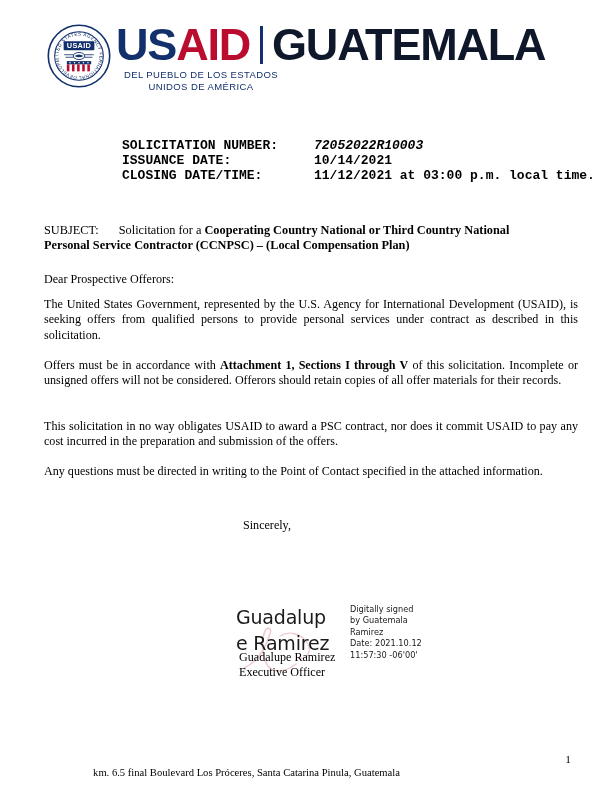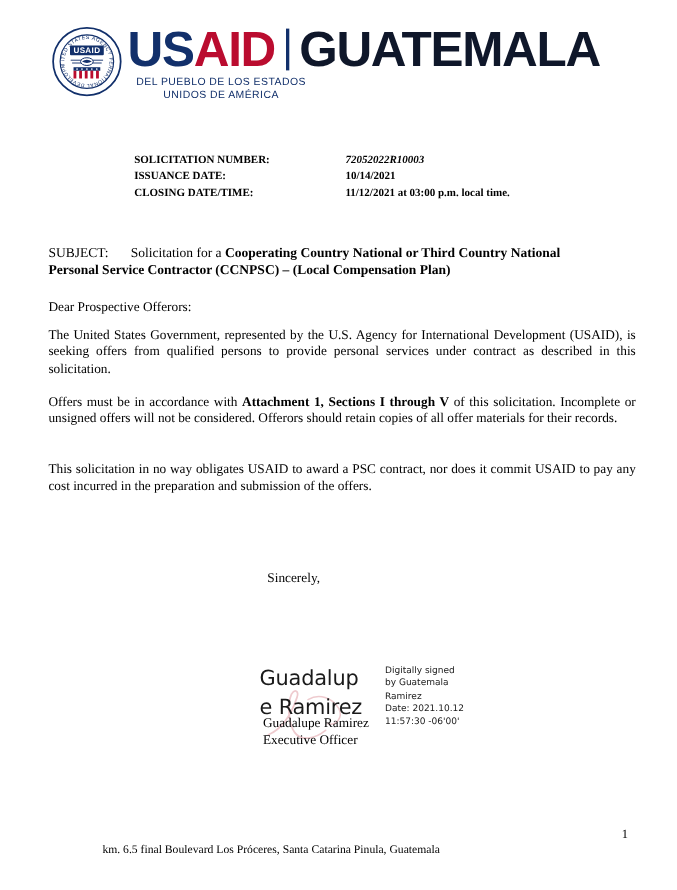--- a/index.html
+++ b/index.html
@@ -76,22 +76,23 @@
     width: 170px;
     margin-top: 1px;
     font-weight: 500;
   }
 
   
   .solicitation-block {
     position: absolute;
     left: 122px;
     top: 138px;
-    font-size: 10px;
+    font-size: 13px;
     line-height: 15.2px;
+    font-family: Liberation Mono, monospace;
   }
   .sol-row {
     display: flex;
     white-space: nowrap;
   }
   .sol-label {
     font-weight: bold;
     width: 192px;
     flex: 0 0 192px;
   }
@@ -284,20 +285,21 @@
   </div>
 
   <div class="body-text p-salutation">Dear Prospective Offerors:</div>
 
   <div class="body-text p-one">The United States Government, represented by the U.S. Agency for International Development (USAID), is seeking offers from qualified persons to provide personal services under contract as described in this solicitation.</div>
 
   <div class="body-text p-two"><span>Offers must be in accordance with </span><span class="b">Attachment 1, Sections I through V</span><span> of this solicitation.  Incomplete or unsigned offers will not be considered.  Offerors should retain copies of all offer materials for their records.</span></div>
 
   <div class="body-text p-three">This solicitation in no way obligates USAID to award a PSC contract, nor does it commit USAID to pay any cost incurred in the preparation and submission of the offers.</div>
 
+  <div class="body-text p-four">Any questions must be directed in writing to the Point of Contact specified in the attached information.</div>
 
   <div class="sincerely">Sincerely,</div>
 
   <div class="sig-wrap">
     <svg class="sig-script" viewBox="0 0 120 52" aria-hidden="true">
       <path d="M8 44 C 22 38, 30 22, 34 10 C 36 4, 32 2, 29 7 C 25 16, 26 34, 32 42 C 38 50, 50 48, 60 40" fill="none" stroke="#C8545F" stroke-width="1.6" stroke-linecap="round"></path>
       <path d="M44 12 C 54 6, 66 10, 72 20 C 76 28, 70 36, 62 34" fill="none" stroke="#C8545F" stroke-width="1.4" stroke-linecap="round"></path>
     </svg>
     <div class="sig-name">
       <div>Guadalup</div>

